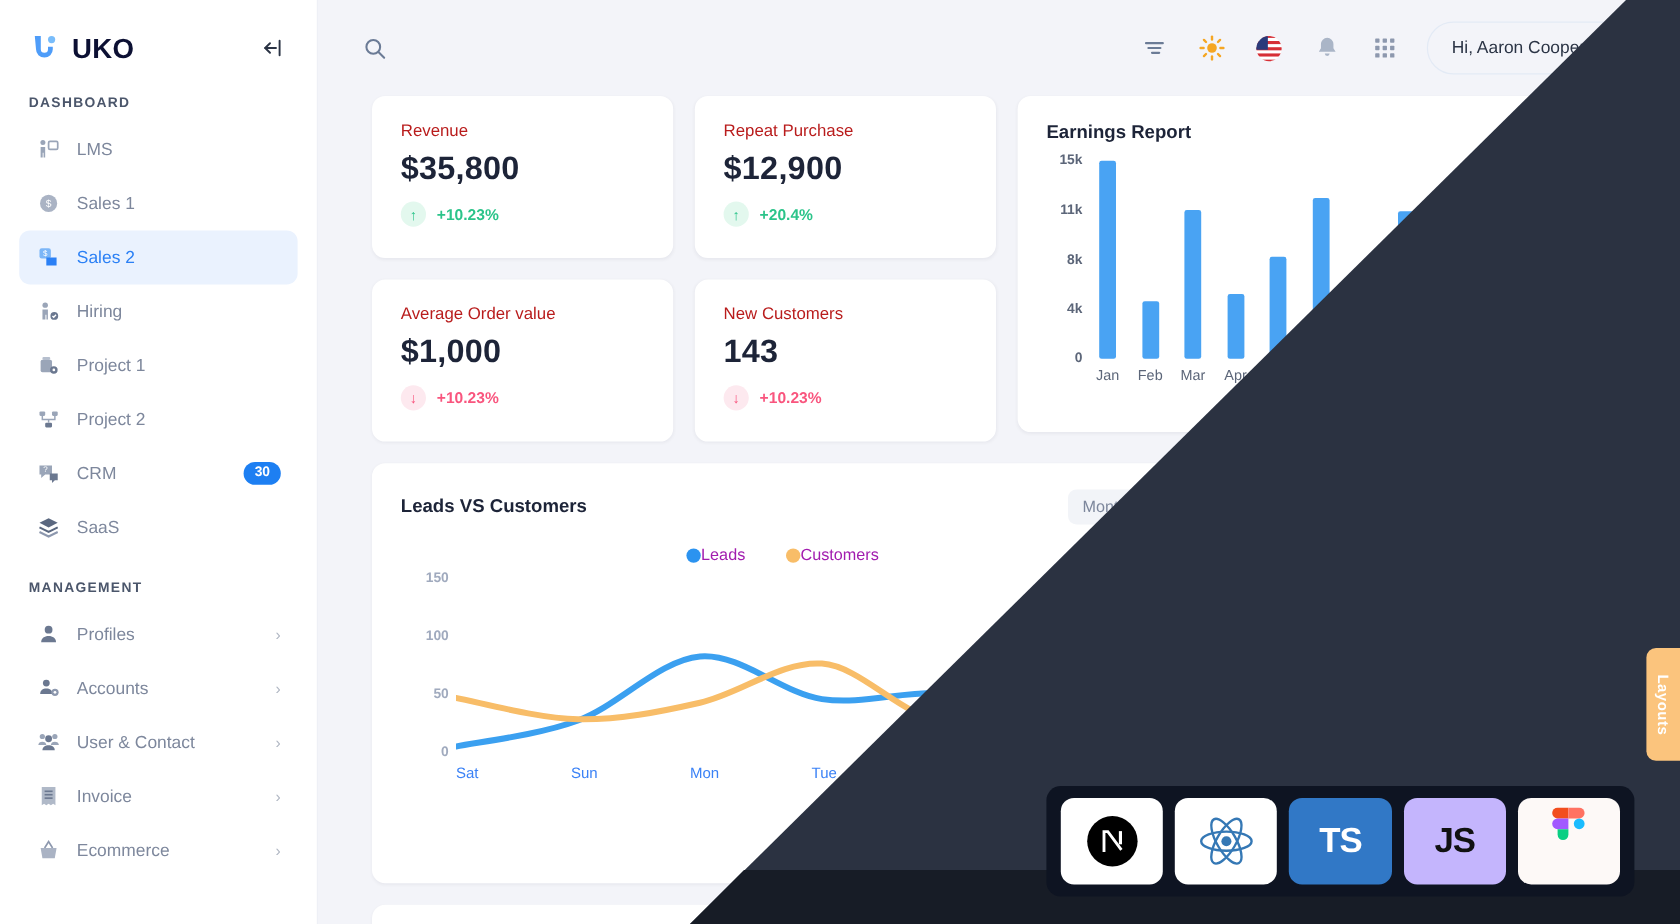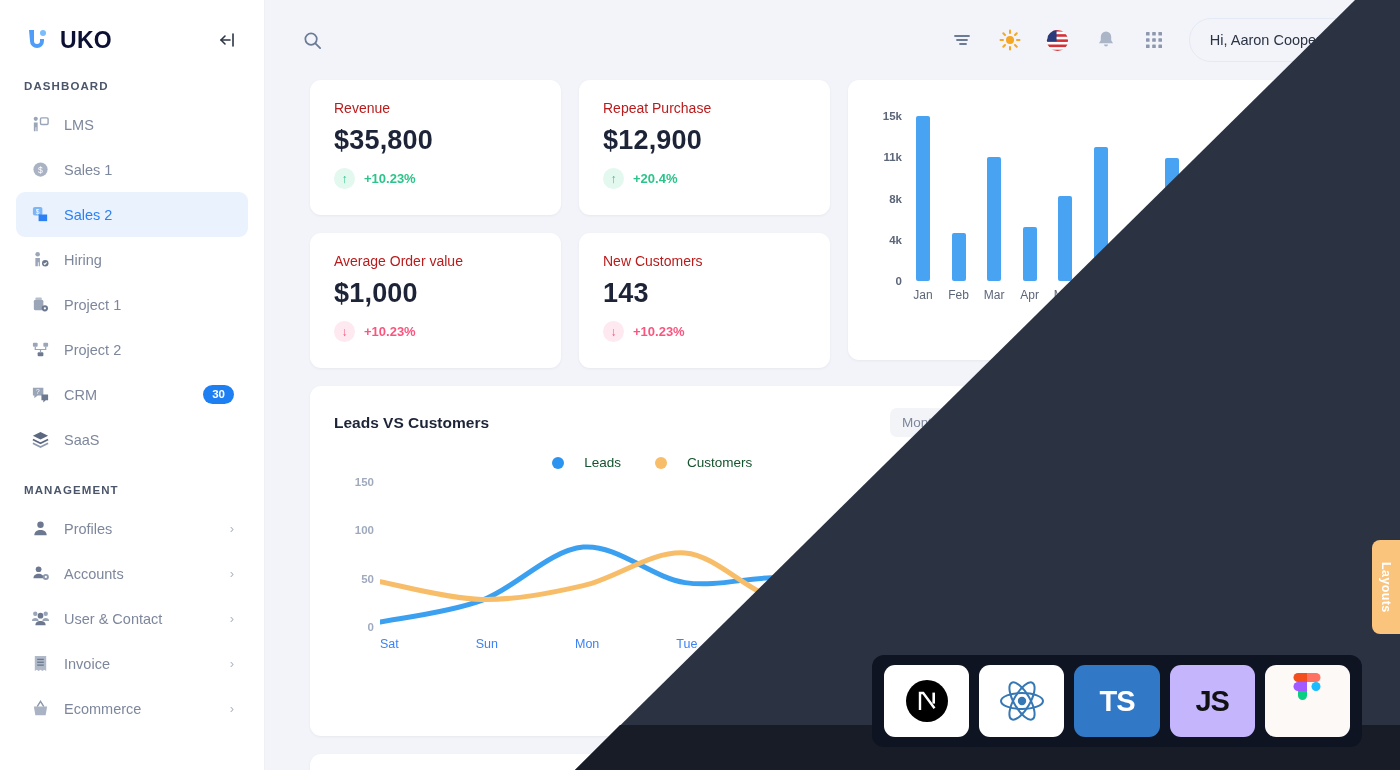--- a/index.html
+++ b/index.html
@@ -114,21 +114,21 @@
   .bars { position: absolute; left: 36px; right: 2px; top: 0; height: 165px; display: flex; align-items: flex-end; justify-content: space-between; }
   .bar-col { width: 30px; display: flex; flex-direction: column; align-items: center; justify-content: flex-end; height: 100%; }
   .bar { width: 14px; background: #49a3f3; border-radius: 2px; }
   .x-labels { position: absolute; left: 36px; right: 2px; top: 172px; display: flex; justify-content: space-between; }
   .x-labels span { width: 30px; text-align: center; font-size: 12px; color: #5c6679; }
 
   
   .grid-bottom { display: flex; gap: 18px; margin-top: 18px; }
   .leads-card { width: 690px; height: 350px; padding: 22px 24px 10px 24px; position: relative; }
   .legend { display: flex; align-items: center; justify-content: center; gap: 34px; margin-top: 18px; }
-  .legend-item { display: flex; align-items: center; gap: 20px; font-size: 13.5px; color: #14532d; }
+  .legend-item { display: flex; align-items: center; gap: 0; font-size: 13.5px; color: #a21caf; }
   .legend-dot { width: 12px; height: 12px; border-radius: 50%; }
   .line-area { position: relative; margin-top: 12px; height: 185px; }
   .line-y { position: absolute; left: 8px; top: 0; height: 145px; width: 32px; }
   .line-y .y-tick { font-size: 11.5px; color: #a0aabe; }
   .line-svg { position: absolute; left: 46px; top: 0; width: 610px; height: 148px; }
   .line-x { position: absolute; left: 46px; top: 155px; width: 610px; display: flex; justify-content: space-between; }
   .line-x span { font-size: 12.5px; color: #3b82f6; }
 
   
   .status-card {
@@ -506,20 +506,29 @@
             <div class="stat-value">143</div>
             <div class="stat-delta">
               <span class="delta-ico delta-down">↓</span>
               <span class="delta-text down">+10.23%</span>
             </div>
           </div>
         </div>
       </div>
 
       <section class="card earnings-card">
+        <div class="card-head">
+          <span class="card-title">Earnings Report</span>
+          <span class="month-plain">
+            <span>Month</span>
+            <svg width="13" height="13" viewBox="0 0 14 14">
+                <path d="M2 4.5h10L7 10.5z" fill="#2b3445"></path>
+              </svg>
+          </span>
+        </div>
         <div class="bars-wrap">
           <div class="y-axis" id="bars-y">
               <div class="y-tick" style="top: 165px;">0</div>
               <div class="y-tick" style="top: 123.75px;">4k</div>
               <div class="y-tick" style="top: 82.5px;">8k</div>
               <div class="y-tick" style="top: 41.25px;">11k</div>
               <div class="y-tick" style="top: 0px;">15k</div>
             </div>
           <div class="bars" id="bars-plot">
               <div class="bar-col">

